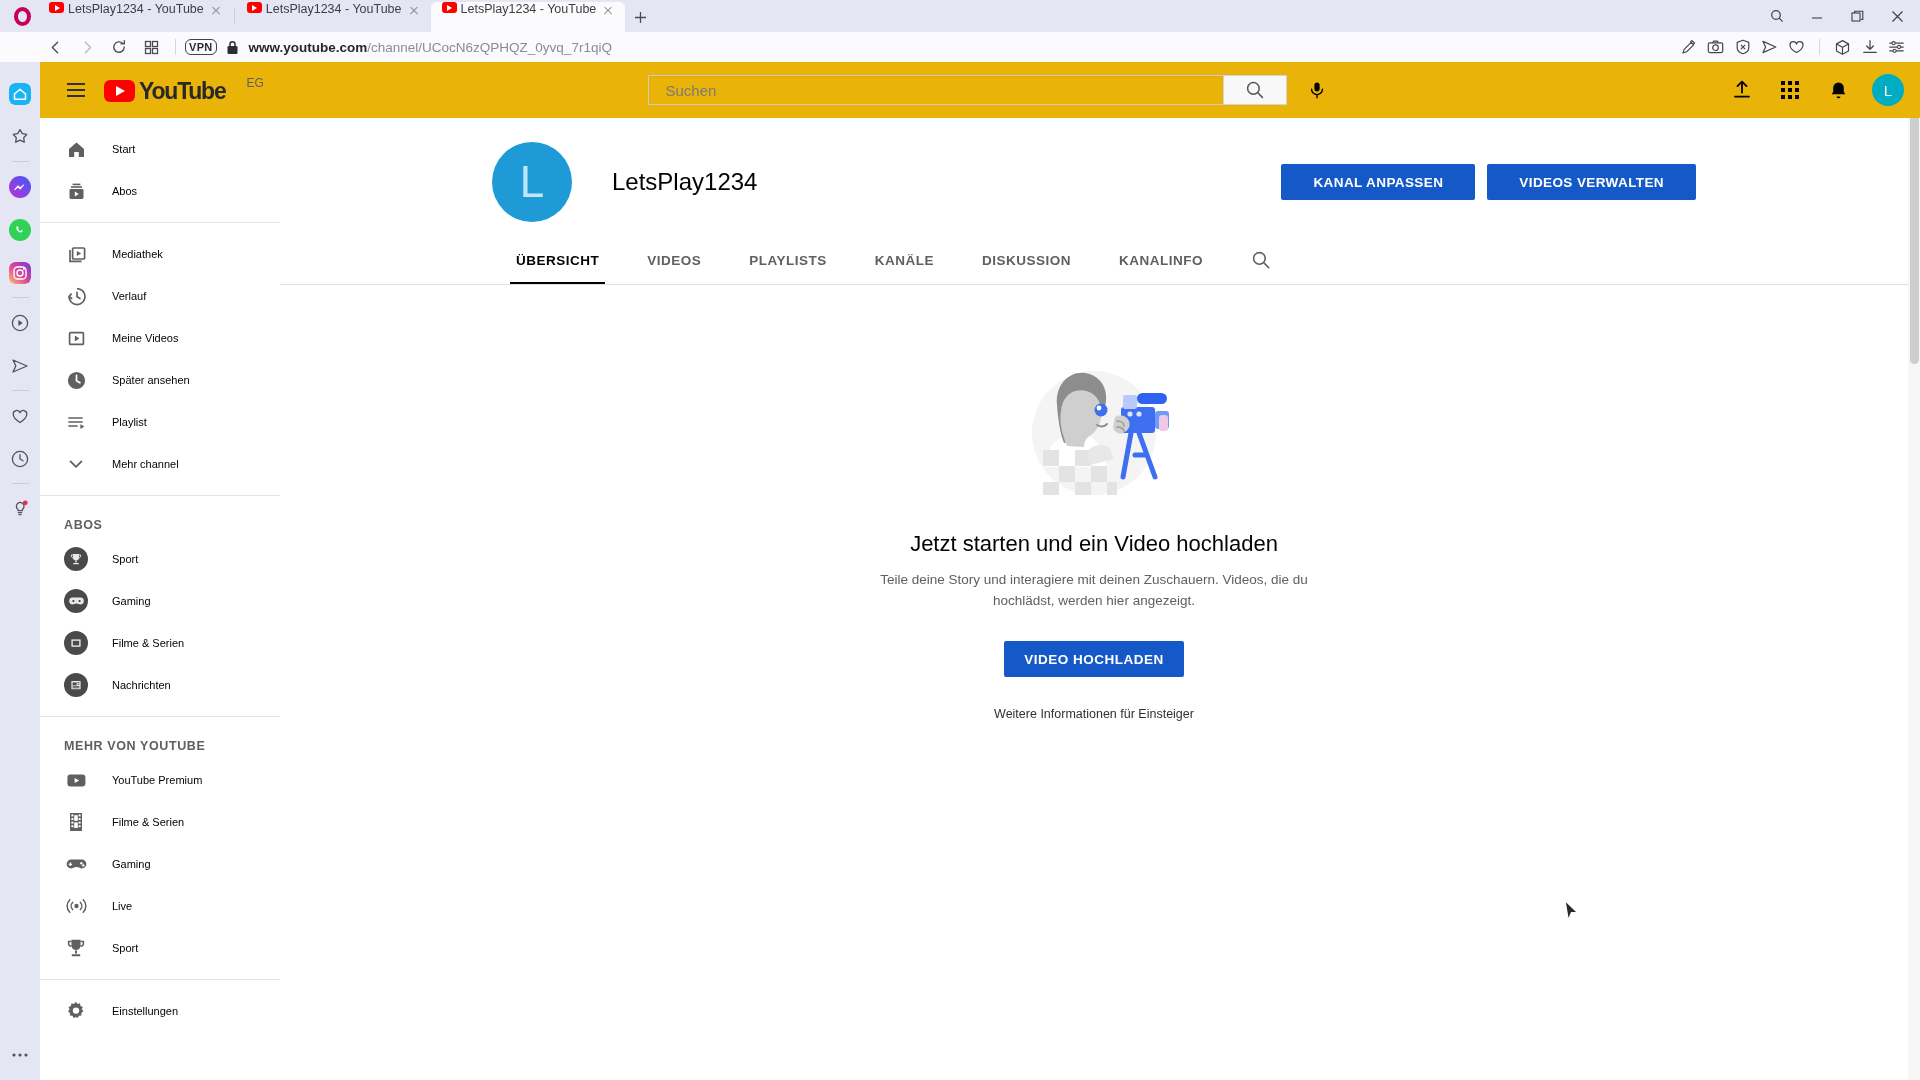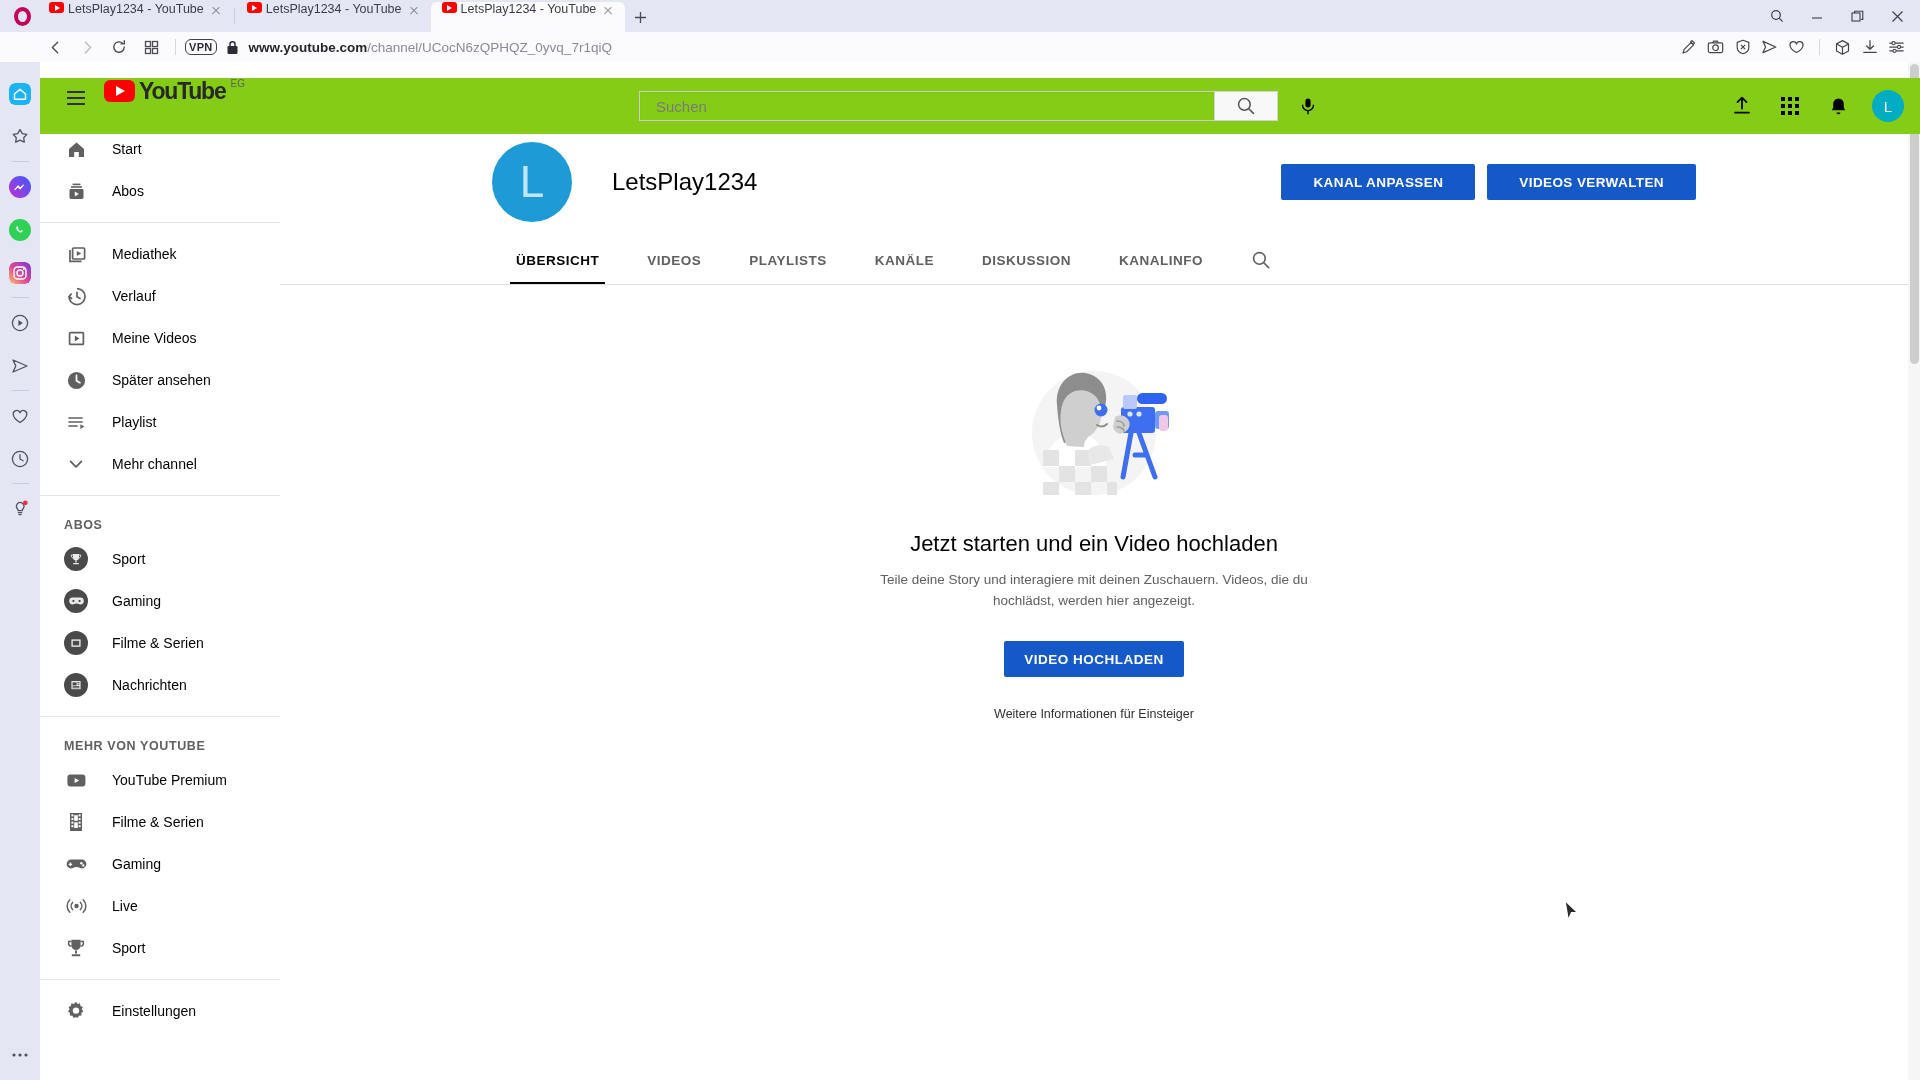--- a/index.html
+++ b/index.html
@@ -115,22 +115,22 @@
   .scrollbar {
     position: absolute; right: 0; top: 0; width: 12px; bottom: 0; background: #f6f6f6;
   }
   .scrollthumb {
     position: absolute; right: 1px; top: 2px; width: 9px; height: 300px;
     background: #cdcdcd; border-radius: 5px;
   }
 
   
   .yt-header {
-    position: absolute; left: 0; top: 16px; right: 0; height: 56px;
-    background: #84cc16; display: flex; padding: 0 16px;
+    position: absolute; left: 0; top: 0; right: 0; height: 56px;
+    background: #eab308; display: flex; align-items: center; padding: 0 16px;
     z-index: 5;
   }
   .burger {
     width: 40px; height: 40px; display: flex; flex-direction: column;
     align-items: center; justify-content: center; gap: 4px; margin-right: 8px;
   }
   .burger span { width: 18px; height: 2px; background: #303030; display: block; }
   .yt-logo { display: flex; align-items: flex-start; gap: 4px; }
   .yt-play {
     width: 31px; height: 22px; background: #ff0000; border-radius: 6px;
@@ -138,21 +138,21 @@
   }
   .yt-play::after {
     content: ""; position: absolute; left: 12px; top: 6px;
     border-left: 9px solid #fff;
     border-top: 5px solid transparent; border-bottom: 5px solid transparent;
   }
   .yt-word {
     font-size: 23px; font-weight: bold; color: #282828; letter-spacing: -1.2px;
     line-height: 24px; position: relative; top: 1px;
   }
-  .yt-cc { font-size: 10px; color: #606060; line-height: 11px; margin-left: 1px; }
+  .yt-cc { font-size: 12px; color: #606060; line-height: 11px; margin-left: 17px; }
   .hdr-center { flex: 1; display: flex; align-items: center; justify-content: center; gap: 0; }
   .searchbox {
     width: 575px; height: 30px; border: 1px solid #ccc; border-right: 0;
     display: flex; align-items: center; padding-left: 16px;
     box-shadow: inset 0 1px 2px rgba(0,0,0,.06);
   }
   .searchbox input {
     border: 0; outline: 0; width: 100%; font-size: 15px; color: #222;
     font-family: "Liberation Sans", sans-serif; background: transparent;
   }
@@ -179,21 +179,21 @@
   
   .yt-side {
     position: absolute; left: 0; top: 56px; width: 240px; bottom: 0;
     background: #fff; border-right: 0; overflow: hidden; padding-top: 10px;
     z-index: 4;
   }
   .side-sec { padding-bottom: 10px; border-bottom: 1px solid #e5e5e5; margin-bottom: 10px; }
   .side-sec.nobord { border-bottom: 0; }
   .side-item {
     height: 42px; display: flex; align-items: center; padding: 0 24px; gap: 24px;
-    font-size: 14px; color: #030303;
+    font-size: 11px; color: #030303;
   }
   .side-item .ico {
     width: 24px; height: 24px; display: flex; align-items: center; justify-content: center;
     flex: 0 0 24px; color: #606060;
   }
   .side-head {
     padding: 12px 24px 6px; font-size: 12.5px; font-weight: bold;
     color: #606060; letter-spacing: .6px; text-transform: uppercase;
   }
   .chan-ico {

